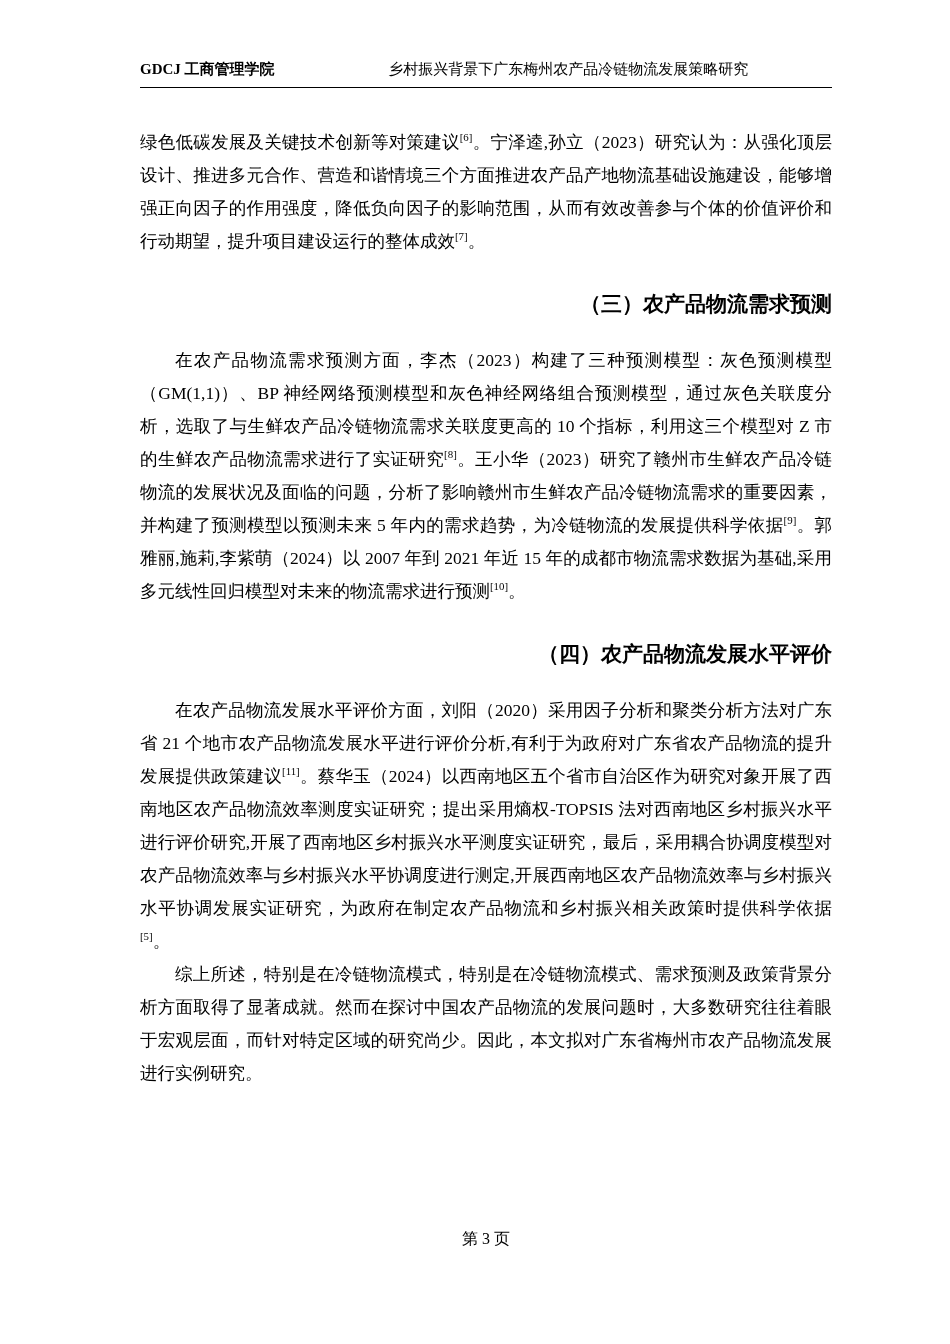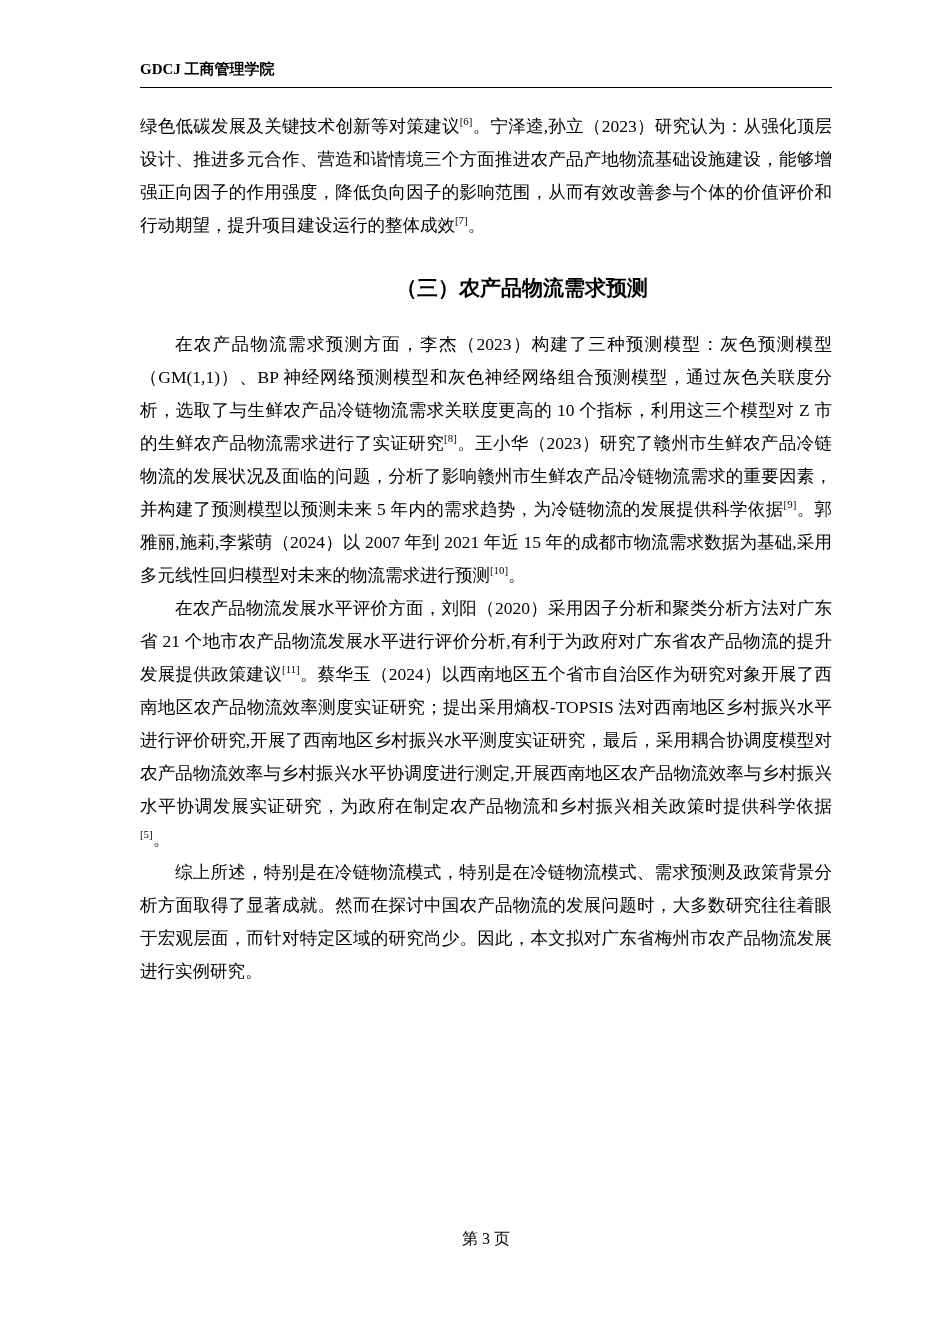--- a/index.html
+++ b/index.html
@@ -31,40 +31,40 @@
     white-space: nowrap;
   }
   .doc-header .header-right {
     flex: 1;
     text-align: center;
     padding-left: 30px;
     white-space: nowrap;
     overflow: hidden;
   }
   .content {
-    margin-top: 22px;
+    margin-top: 38px;
     font-size: 17.5px;
     line-height: 33px;
     text-align: justify;
   }
   .body-para {
     margin: 0;
     text-indent: 2em;
   }
   .body-para.no-indent {
     text-indent: 0;
   }
   .section-heading {
     font-family: "Liberation Sans", "DejaVu Sans", sans-serif;
     font-weight: bold;
     font-size: 21px;
     line-height: 33px;
     margin: 29px 0 24px 0;
     padding-left: 72px;
-    text-align: center;
+    text-align: right;
   }
   sup {
     font-size: 0.62em;
     line-height: 0;
     vertical-align: super;
   }
   .doc-footer {
     position: absolute;
     left: 140px;
     right: 118px;
@@ -73,30 +73,32 @@
     font-size: 16px;
   }
 </style>
 </head>
 <body>
 
 <div class="page">
 
   <div class="doc-header">
     <span class="header-left">GDCJ 工商管理学院</span>
+    <span class="header-right">乡村振兴背景下广东梅州农产品冷链物流发展策略研究</span>
   </div>
 
   <div class="content">
 
     <p class="body-para no-indent"><span>绿色低碳发展及关键技术创新等对策建议</span><sup>[6]</sup><span>。宁泽逵,孙立（2023）研究认为：从强化顶层设计、推进多元合作、营造和谐情境三个方面推进农产品产地物流基础设施建设，能够增强正向因子的作用强度，降低负向因子的影响范围，从而有效改善参与个体的价值评价和行动期望，提升项目建设运行的整体成效</span><sup>[7]</sup><span>。</span></p>
 
     <h2 class="section-heading">（三）农产品物流需求预测</h2>
 
     <p class="body-para"><span>在农产品物流需求预测方面，李杰（2023）构建了三种预测模型：灰色预测模型（GM(1,1)）、BP 神经网络预测模型和灰色神经网络组合预测模型，通过灰色关联度分析，选取了与生鲜农产品冷链物流需求关联度更高的 10 个指标，利用这三个模型对 Z 市的生鲜农产品物流需求进行了实证研究</span><sup>[8]</sup><span>。王小华（2023）研究了赣州市生鲜农产品冷链物流的发展状况及面临的问题，分析了影响赣州市生鲜农产品冷链物流需求的重要因素，并构建了预测模型以预测未来 5 年内的需求趋势，为冷链物流的发展提供科学依据</span><sup>[9]</sup><span>。郭雅丽,施莉,李紫萌（2024）以 2007 年到 2021 年近 15 年的成都市物流需求数据为基础,采用多元线性回归模型对未来的物流需求进行预测</span><sup>[10]</sup><span>。</span></p>
 
+    <h2 class="section-heading">（四）农产品物流发展水平评价</h2>
 
     <p class="body-para"><span>在农产品物流发展水平评价方面，刘阳（2020）采用因子分析和聚类分析方法对广东省 21 个地市农产品物流发展水平进行评价分析,有利于为政府对广东省农产品物流的提升发展提供政策建议</span><sup>[11]</sup><span>。蔡华玉（2024）以西南地区五个省市自治区作为研究对象开展了西南地区农产品物流效率测度实证研究；提出采用熵权-TOPSIS 法对西南地区乡村振兴水平进行评价研究,开展了西南地区乡村振兴水平测度实证研究，最后，采用耦合协调度模型对农产品物流效率与乡村振兴水平协调度进行测定,开展西南地区农产品物流效率与乡村振兴水平协调发展实证研究，为政府在制定农产品物流和乡村振兴相关政策时提供科学依据</span><sup>[5]</sup><span>。</span></p>
 
 
     <p class="body-para"><span>综上所述，特别是在冷链物流模式，特别是在冷链物流模式、需求预测及政策背景分析方面取得了显著成就。然而在探讨中国农产品物流的发展问题时，大多数研究往往着眼于宏观层面，而针对特定区域的研究尚少。因此，本文拟对广东省梅州市农产品物流发展进行实例研究。</span></p>
 
   </div>
 
   <div class="doc-footer">
     <span>第 3 页</span>

